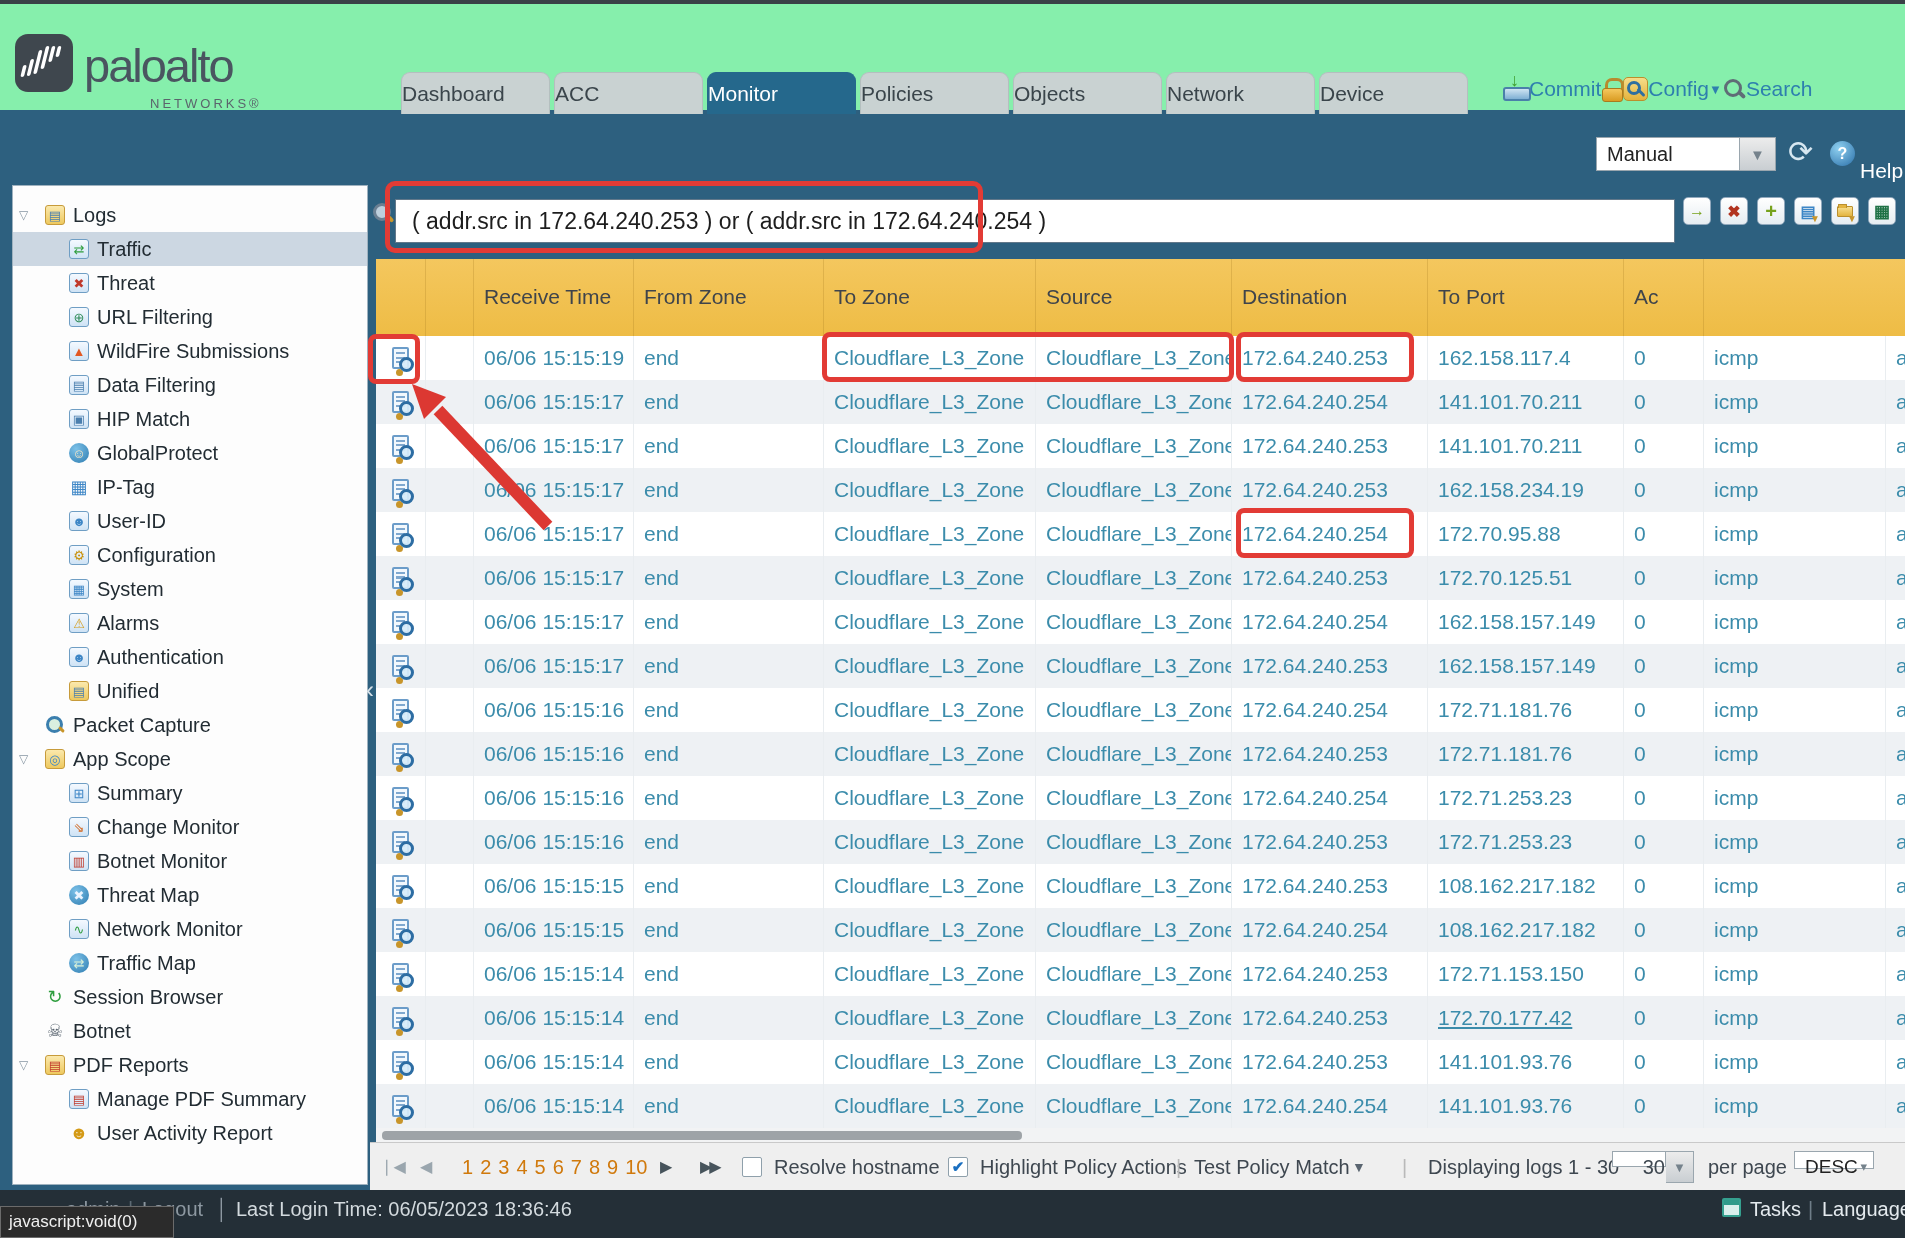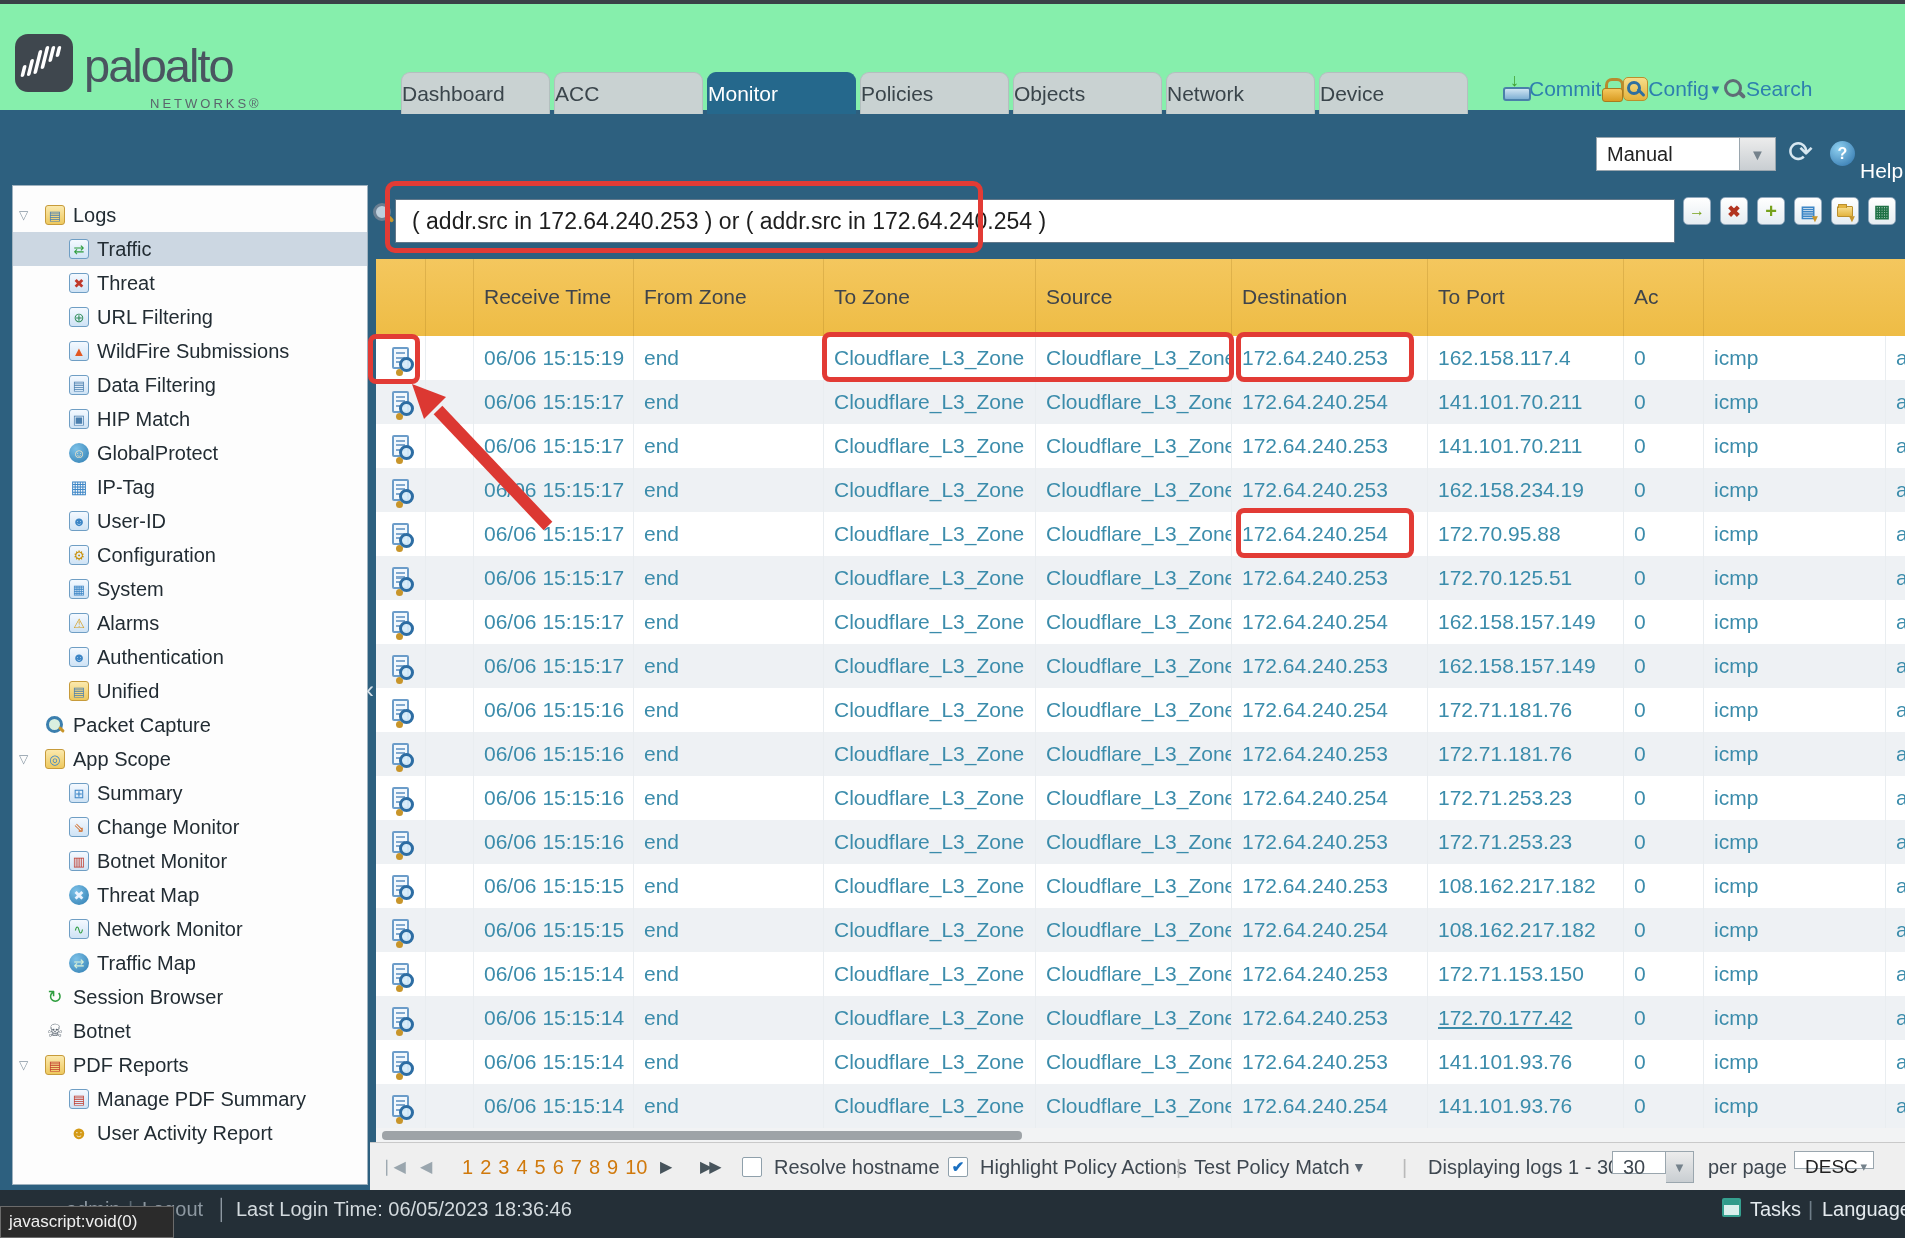--- a/index.html
+++ b/index.html
@@ -123,22 +123,22 @@
   .pg-first { left:10px; color:#9aa6ae; font-size:16px; }
   .pg-prev { left:50px; color:#9aa6ae; font-size:16px; }
   .pg-pages { left:92px; display:flex; gap:7px; color:#d0790c; }
   .pg-next { left:290px; color:#47545c; font-size:16px; }
   .pg-last { left:330px; color:#47545c; font-size:16px; letter-spacing:-3px; }
   .pg-cb1 { left:372px; } .pg-lab1 { left:404px; }
   .pg-cb2 { left:578px; } .pg-lab2 { left:610px; }
   .pg-sep1 { left:806px; color:#b9b9b9; } .pg-sep2 { left:1032px; color:#b9b9b9; }
   .pg-test { left:824px; } .pg-test-caret { left:982px; font-size:14px; color:#5a6570; }
   .pg-displaying { left:1058px; }
-  .pg-select30 { left:1242px; top:8px; width:54px; height:23px; background:#fff; border:1px solid #9aa6ae;
-        line-height:30px; padding-left:10px; }
+  .pg-select30 { left:1242px; top:8px; width:54px; height:16px; background:#fff; border:1px solid #9aa6ae;
+        line-height:30px; padding-left:10px;text-align:right; }
   .pg-select30-btn { left:1296px; top:8px; width:28px; height:32px; background:linear-gradient(#ececec,#c9ced2);
         border:1px solid #9aa6ae; border-left:none; text-align:center; line-height:32px; font-size:13px; color:#75828c; }
   .pg-perpage { left:1338px; }
   .pg-desc { left:1424px; top:8px; width:80px; height:18px; background:#fff; border:1px solid #9aa6ae;
         line-height:30px; padding-left:10px; font-size:19px; color:#222; }
   .pg-desc::after { content:"▾"; position:absolute; right:6px; color:#75828c; font-size:13px; }
   .checkbox { top:14px; width:20px; height:20px; background:#fff; border:1px solid #8fa0ab; border-radius:2px;
         line-height:18px; text-align:center; font-size:15px; font-weight:bold; color:#1a6fc0; cursor:pointer; }
 
   

